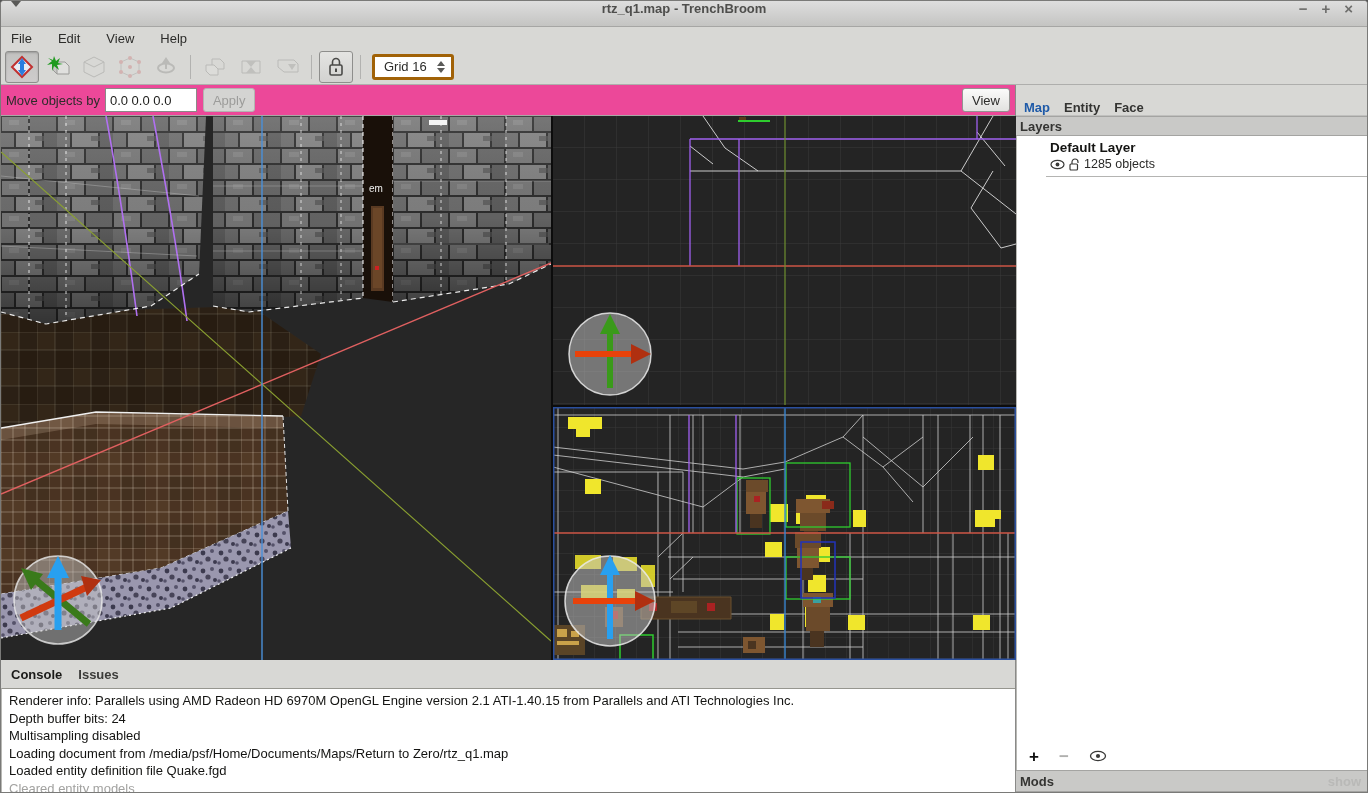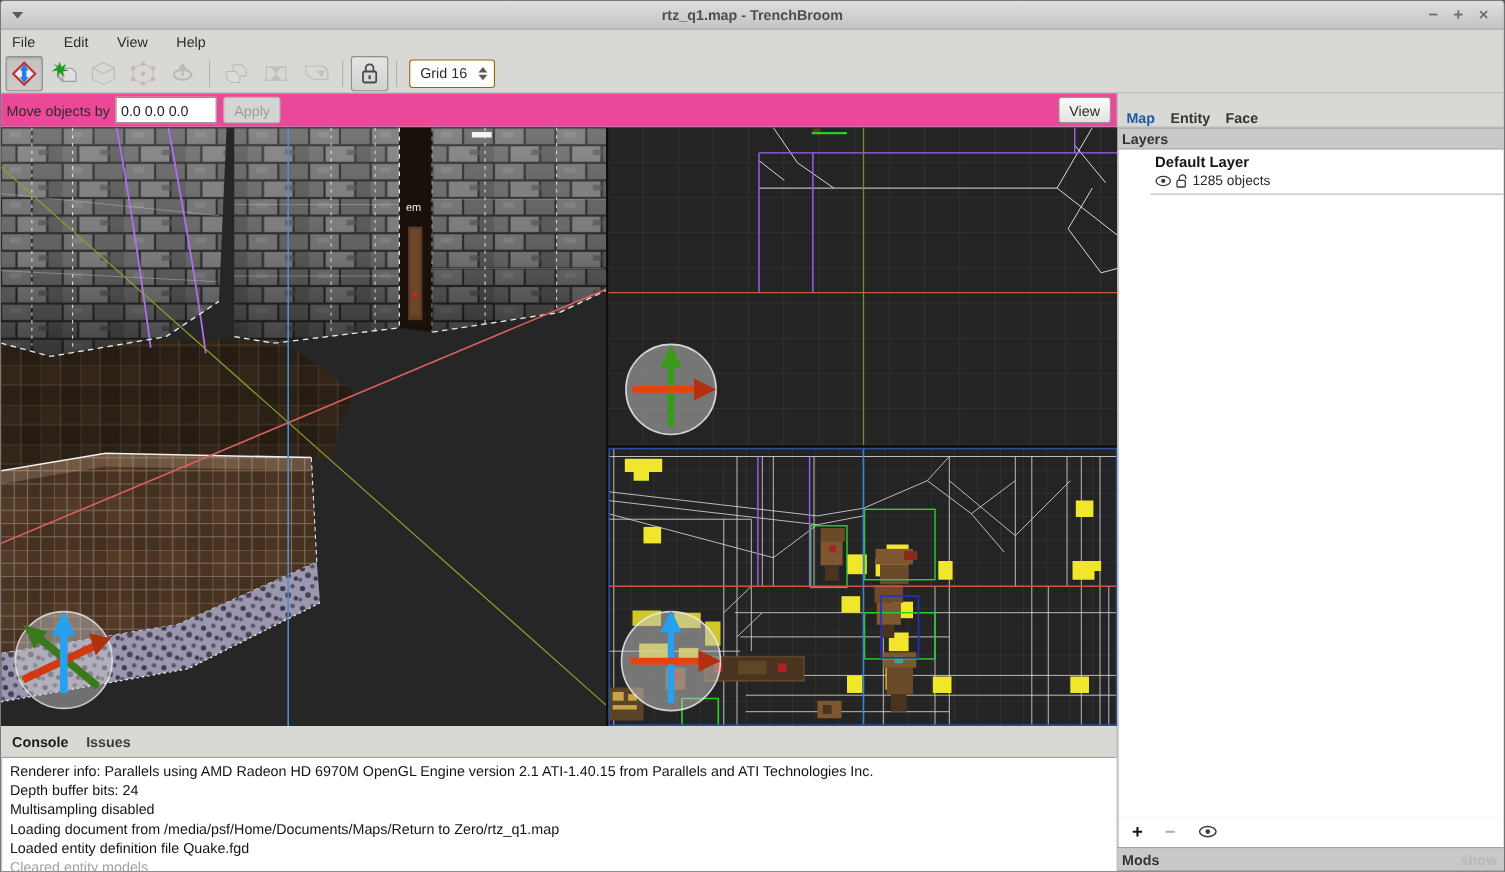--- a/index.html
+++ b/index.html
@@ -1,38 +1,38 @@
 <!DOCTYPE html>
 <html><head>
 <meta charset="utf-8">
 <style>
   html,body{margin:0;padding:0;background:#555;}
   *{box-sizing:border-box;}
   body{font-family:"Liberation Sans","DejaVu Sans",sans-serif;width:1368px;height:793px;overflow:hidden;}
   .window{width:1368px;height:793px;display:flex;flex-direction:column;background:#d8d8d5;border:1px solid #7a7a78;border-radius:4px 4px 0 0;overflow:hidden;}
 
   
-  .titlebar{height:26px;flex:0 0 26px;background:linear-gradient(#dedede,#c4c4c2);border-bottom:1px solid #a6a6a4;display:flex;align-items:center;position:relative;}
+  .titlebar{height:26px;flex:0 0 26px;background:linear-gradient(#dedede,#c4c4c2);border-bottom:1px solid #a6a6a4;display:flex;position:relative;}
   .titlebar .win-menu{width:0;height:0;border-left:5px solid transparent;border-right:5px solid transparent;border-top:6px solid #5a5a58;margin-left:10px;}
   .titlebar .title{position:absolute;left:0;right:0;text-align:center;font-size:13px;font-weight:bold;color:#4e4e4c;}
   .titlebar .controls{margin-left:auto;display:flex;gap:14px;padding-right:14px;z-index:2;}
   .titlebar .controls span{color:#6e6e6c;font-size:15px;font-weight:bold;line-height:1;cursor:default;}
 
   
   .menubar{height:22px;flex:0 0 22px;background:#d8d8d5;display:flex;align-items:center;gap:26px;padding-left:10px;font-size:13px;color:#2c2c2a;}
   .menubar span{cursor:default;}
 
   
   .toolbar{height:36px;flex:0 0 36px;background:#d8d8d5;border-bottom:1px solid #aeaeac;display:flex;align-items:center;padding-left:4px;gap:2px;}
   .tb-btn{width:34px;height:32px;display:flex;align-items:center;justify-content:center;border:1px solid transparent;border-radius:3px;}
   .tb-btn.pressed{background:linear-gradient(#c2c2c0,#cecccc);border-color:#8e8e8c;box-shadow:inset 0 1px 2px rgba(0,0,0,.2);}
   .tb-btn.bordered{border-color:#8e8e8c;background:linear-gradient(#e4e4e2,#d2d2d0);}
   .tb-btn.disabled{opacity:.38;}
   .tb-sep{width:1px;height:24px;background:#b2b2b0;margin:0 5px;}
-  .grid-ctl{height:26px;background:#fff;border:1px solid #a16207;border-radius:3px;display:flex;align-items:center;padding:0 6px 0 9px;gap:10px;margin-left:4px;}
+  .grid-ctl{height:26px;background:#fff;border:3px solid #a16207;border-radius:3px;display:flex;align-items:center;padding:0 6px 0 9px;gap:10px;margin-left:4px;}
   .grid-ctl .gc-label{font-size:13px;color:#2c2c2a;}
   .spinner{display:flex;flex-direction:column;gap:2px;}
   .spinner i{width:0;height:0;border-left:4px solid transparent;border-right:4px solid transparent;display:block;}
   .spinner .up{border-bottom:5px solid #5a5a58;}
   .spinner .dn{border-top:5px solid #5a5a58;}
 
   
   .main-row{flex:1;display:flex;min-height:0;}
   .left-col{width:1015px;flex:0 0 1015px;display:flex;flex-direction:column;border-right:1px solid #8a8a88;}
 

